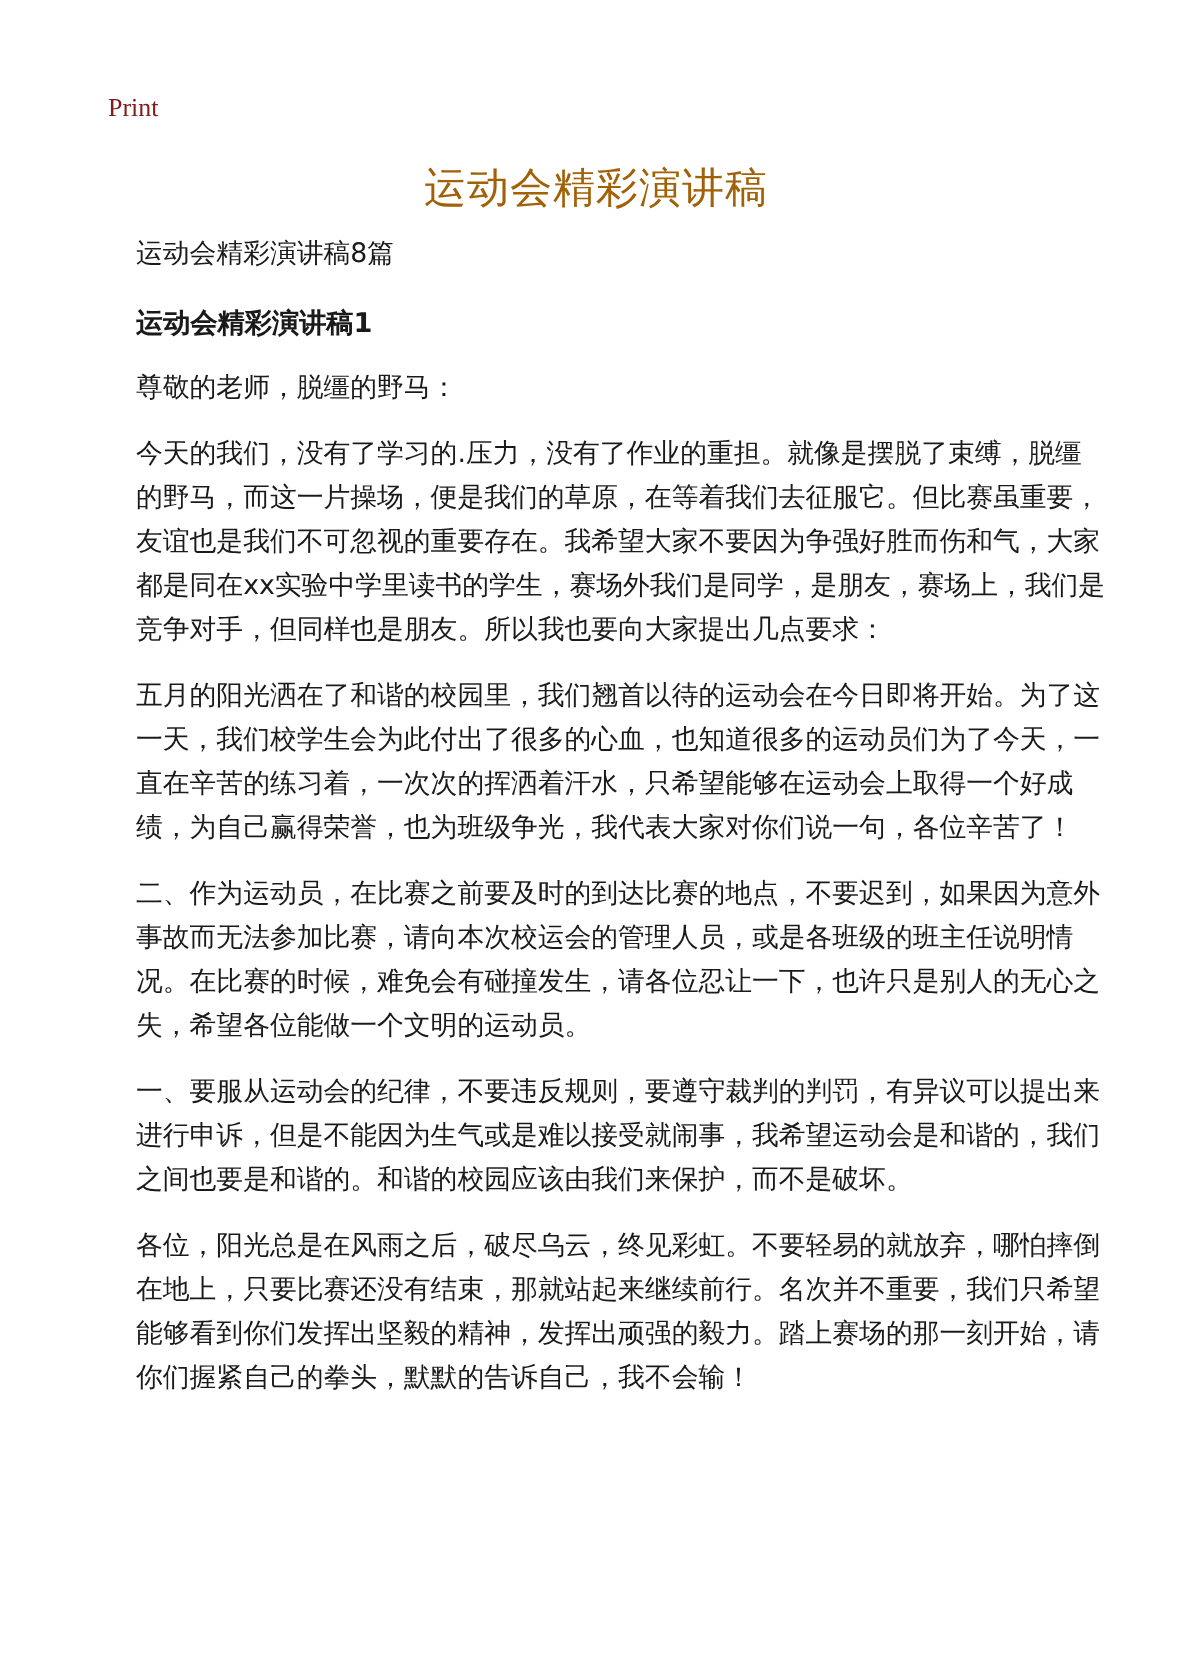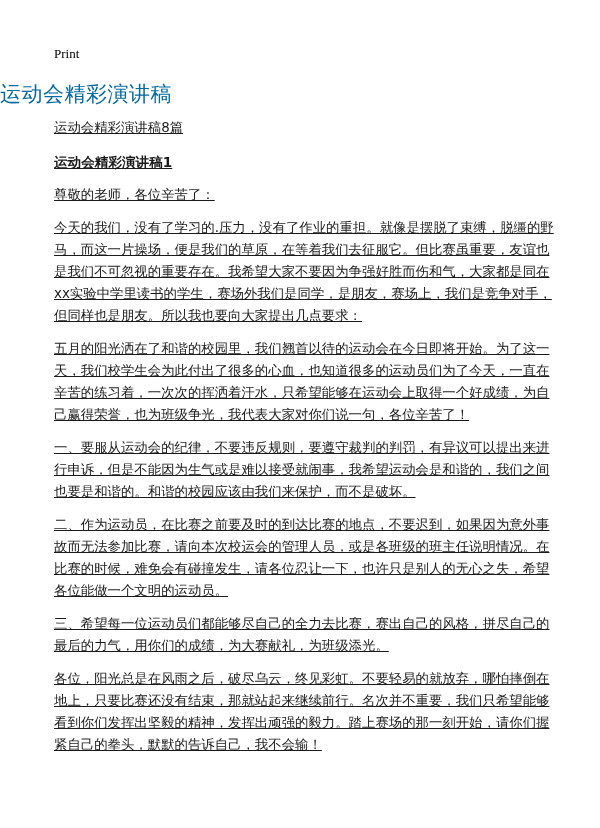--- a/index.html
+++ b/index.html
@@ -1,37 +1,36 @@
 <!DOCTYPE html>
 <html><head>
   <meta charset="utf-8">
   <style>
     html, body { margin: 0; padding: 0; background: #ffffff; }
     body { width: 600px; height: 828px; overflow: hidden; position: relative;
            font-family: "DejaVu Sans", sans-serif; color: #1a1a1a; }
     .print { position: absolute; left: 54px; top: 46px; font-family: "Liberation Serif", serif;
-             font-size: 13px; color: #000000; }
-    .title { position: absolute; left: 0; width: 596px; top: 80px; 
-             font-size: 21px; color: #0369a1; letter-spacing: 0.5px; }
+             font-size: 13px; color: #7f1d1d; }
+    .title { position: absolute; left: 0; width: 596px; top: 80px; text-align: center;
+             font-size: 21px; color: #a16207; letter-spacing: 0.5px; }
     .content { position: absolute; left: 54px; top: 117px; width: 500px; font-size: 13.4px;
                line-height: 22px; }
-    .content p { margin: 0 0 11px 0; word-break: break-all; text-decoration: underline; }
+    .content p { margin: 0 0 11px 14px; word-break: break-all; }
     .subtitle { margin-bottom: 12px !important; }
     .heading { font-weight: bold; font-size: 13.6px; margin-top: 2px !important; }
   </style>
 </head>
 <body>
 
 <div class="print">Print</div>
 
 <h1 class="title" style="margin:0;font-weight:normal;">运动会精彩演讲稿</h1>
 
 <div class="content">
   <p class="subtitle">运动会精彩演讲稿8篇</p>
   <p class="heading">运动会精彩演讲稿1</p>
-  <p>尊敬的老师，各位辛苦了：</p>
+  <p>尊敬的老师，脱缰的野马：</p>
   <p>今天的我们，没有了学习的.压力，没有了作业的重担。就像是摆脱了束缚，脱缰的野马，而这一片操场，便是我们的草原，在等着我们去征服它。但比赛虽重要，友谊也是我们不可忽视的重要存在。我希望大家不要因为争强好胜而伤和气，大家都是同在xx实验中学里读书的学生，赛场外我们是同学，是朋友，赛场上，我们是竞争对手，但同样也是朋友。所以我也要向大家提出几点要求：</p>
   <p>五月的阳光洒在了和谐的校园里，我们翘首以待的运动会在今日即将开始。为了这一天，我们校学生会为此付出了很多的心血，也知道很多的运动员们为了今天，一直在辛苦的练习着，一次次的挥洒着汗水，只希望能够在运动会上取得一个好成绩，为自己赢得荣誉，也为班级争光，我代表大家对你们说一句，各位辛苦了！</p>
+  <p>二、作为运动员，在比赛之前要及时的到达比赛的地点，不要迟到，如果因为意外事故而无法参加比赛，请向本次校运会的管理人员，或是各班级的班主任说明情况。在比赛的时候，难免会有碰撞发生，请各位忍让一下，也许只是别人的无心之失，希望各位能做一个文明的运动员。</p>
   <p>一、要服从运动会的纪律，不要违反规则，要遵守裁判的判罚，有异议可以提出来进行申诉，但是不能因为生气或是难以接受就闹事，我希望运动会是和谐的，我们之间也要是和谐的。和谐的校园应该由我们来保护，而不是破坏。</p>
-  <p>二、作为运动员，在比赛之前要及时的到达比赛的地点，不要迟到，如果因为意外事故而无法参加比赛，请向本次校运会的管理人员，或是各班级的班主任说明情况。在比赛的时候，难免会有碰撞发生，请各位忍让一下，也许只是别人的无心之失，希望各位能做一个文明的运动员。</p>
-  <p>三、希望每一位运动员们都能够尽自己的全力去比赛，赛出自己的风格，拼尽自己的最后的力气，用你们的成绩，为大赛献礼，为班级添光。</p>
   <p>各位，阳光总是在风雨之后，破尽乌云，终见彩虹。不要轻易的就放弃，哪怕摔倒在地上，只要比赛还没有结束，那就站起来继续前行。名次并不重要，我们只希望能够看到你们发挥出坚毅的精神，发挥出顽强的毅力。踏上赛场的那一刻开始，请你们握紧自己的拳头，默默的告诉自己，我不会输！</p>
 </div>
 
 </body></html>

